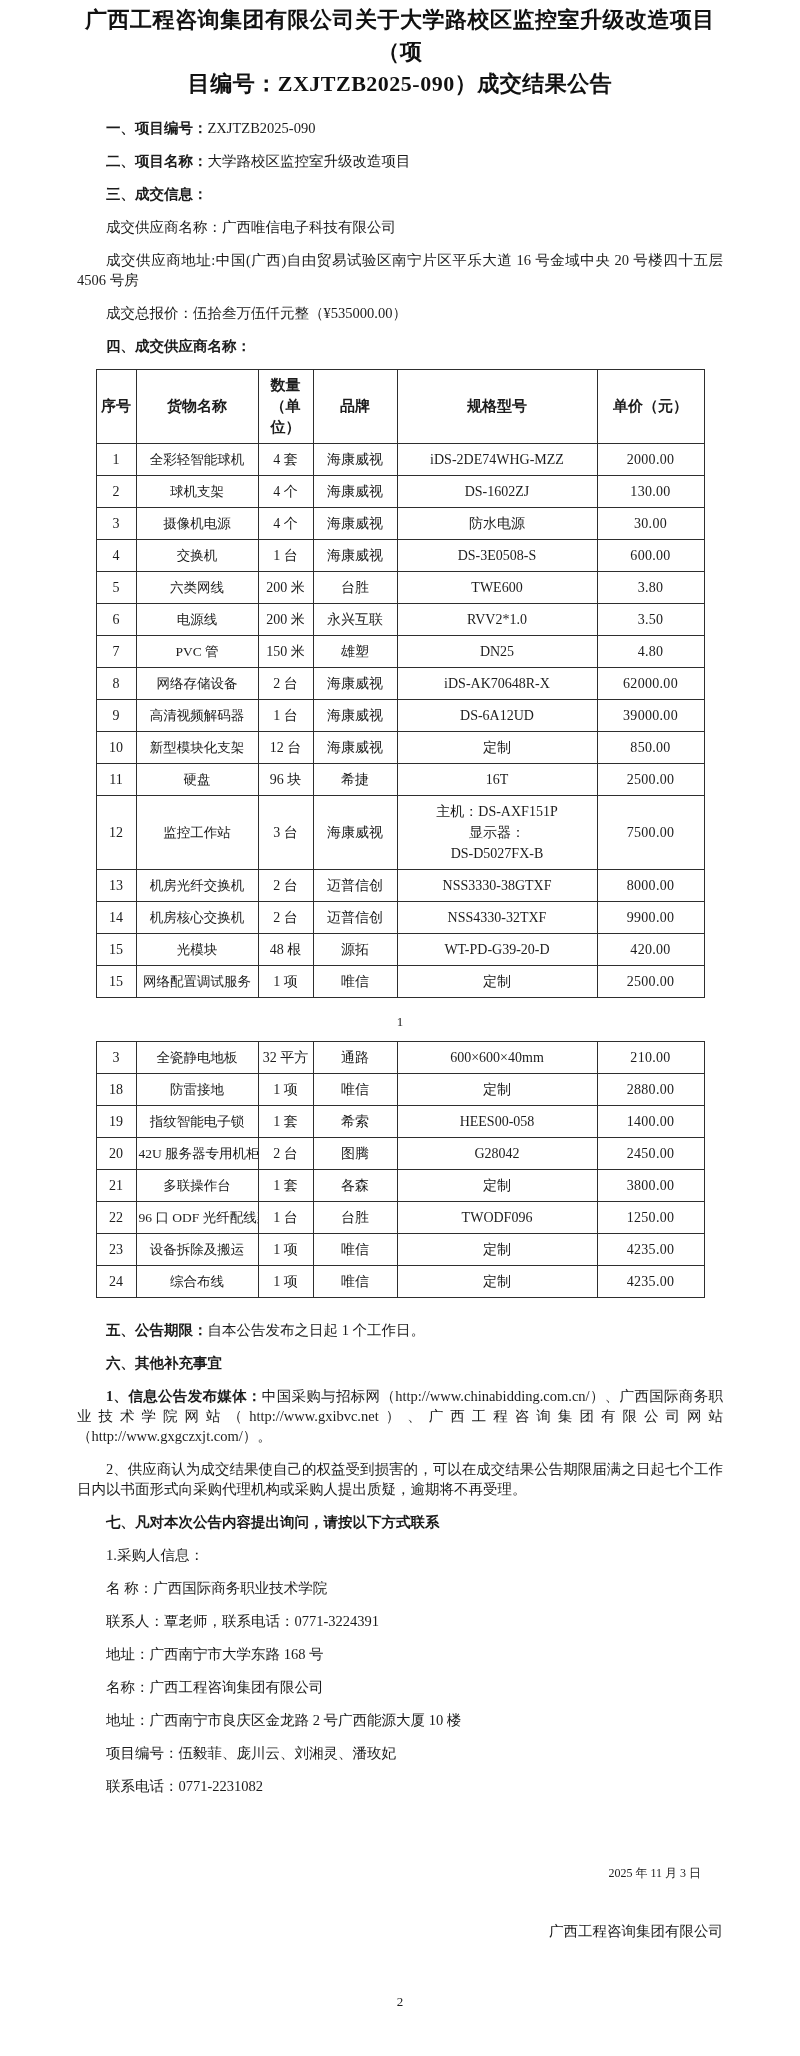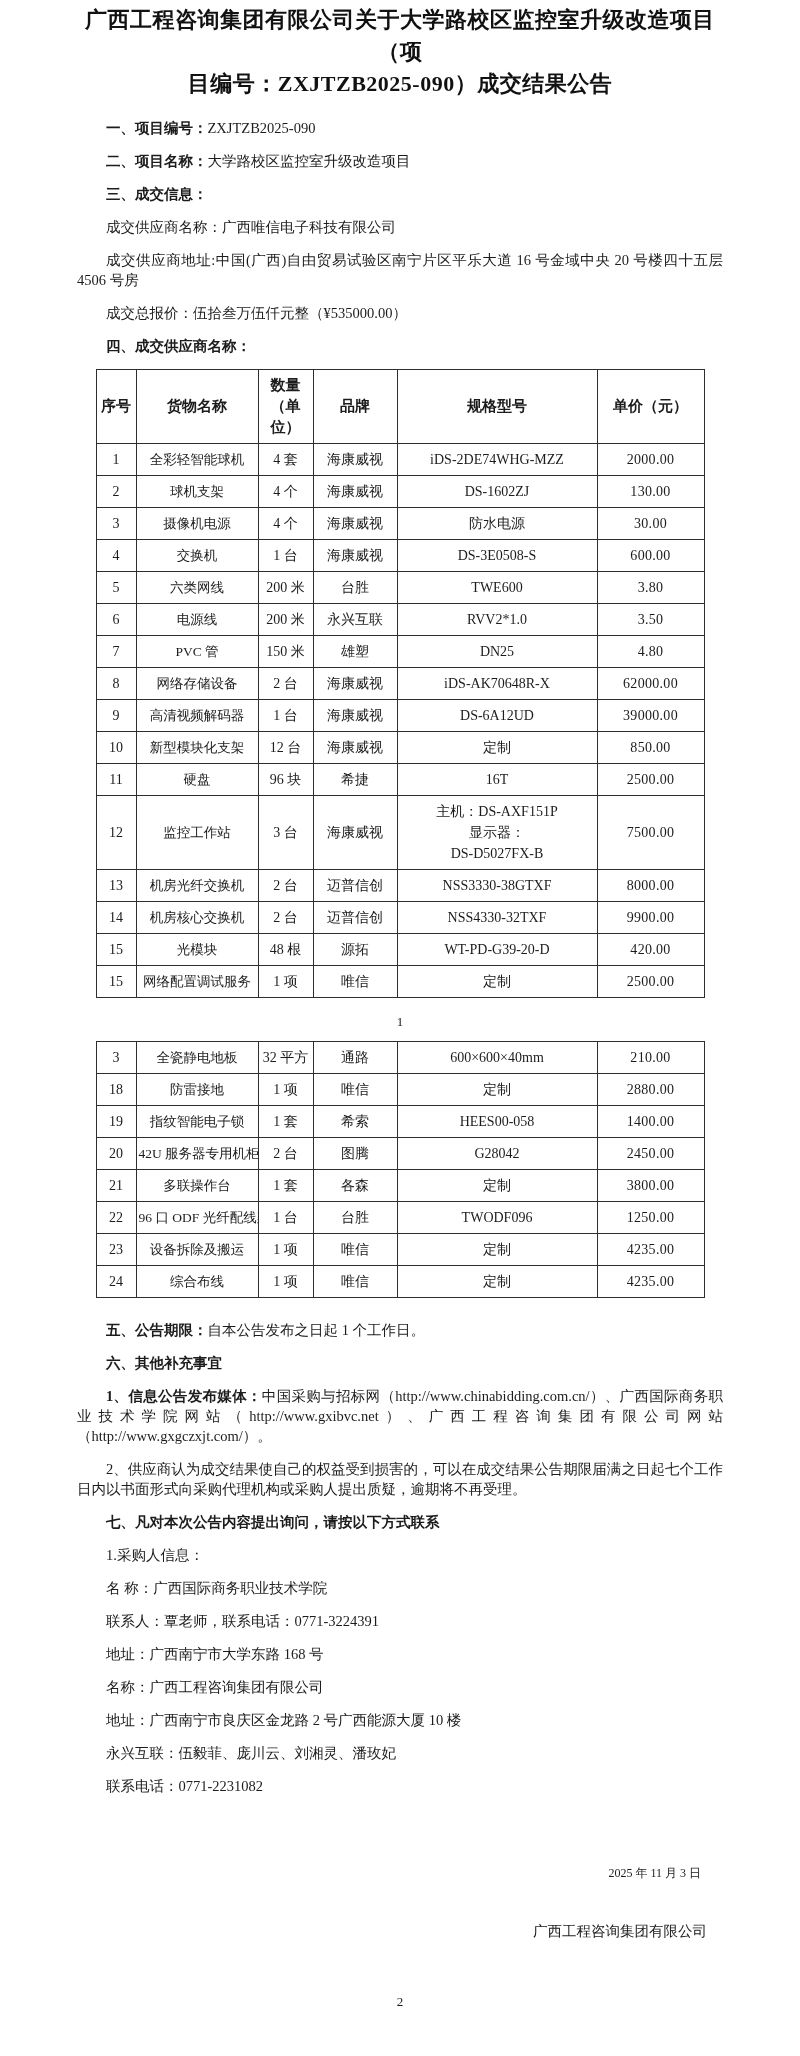--- a/index.html
+++ b/index.html
@@ -44,21 +44,21 @@
   table.goods td.c1 { white-space:nowrap; font-size:13.5px; }
   table.goods td.c2 { white-space:nowrap; font-size:14px; }
   table.goods td.c3 { white-space:nowrap; }
   table.goods td.c4 { white-space:pre-line; }
   table.goods td.c5 { letter-spacing:0.3px; }
   .pageno {
     text-align:center; font-size:13px; line-height:20px;
     margin:14px 0 9px; text-indent:0;
   }
   .sec5 { margin-top:22px; }
-  .sig-org { position:absolute; top:1922px; right:93px; font-size:14.5px; }
+  .sig-org { position:absolute; top:1922px; right:77px; font-size:14.5px; }
   .sig-date { position:absolute; top:1865px; right:99px; font-size:12px; }
   .pageno2 { position:absolute; top:1994px; left:0; right:0; text-align:center; font-size:13px; }
 </style>
 </head>
 <body>
 
 <div class="page">
   <div class="content">
 
     <h1 class="doc-title">广西工程咨询集团有限公司关于大学路校区监控室升级改造项目（项
@@ -321,21 +321,21 @@
 
     <p class="para"><span class="lbl">七、凡对本次公告内容提出询问，请按以下方式联系</span></p>
 
     <p class="para">1.采购人信息：</p>
     <p class="para">名 称：广西国际商务职业技术学院</p>
     <p class="para">联系人：覃老师，联系电话：0771-3224391</p>
     <p class="para">地址：广西南宁市大学东路 168 号</p>
 
     <p class="para">名称：广西工程咨询集团有限公司</p>
     <p class="para">地址：广西南宁市良庆区金龙路 2 号广西能源大厦 10 楼</p>
-    <p class="para">永兴互联：伍毅菲、庞川云、刘湘灵、潘玫妃</p>
+    <p class="para">项目编号：伍毅菲、庞川云、刘湘灵、潘玫妃</p>
     <p class="para">联系电话：0771-2231082</p>
 
   </div>
 
   <div class="sig-org">广西工程咨询集团有限公司</div>
   <div class="sig-date">2025 年 11 月 3 日</div>
   <div class="pageno2">2</div>
 </div>
 
 </body></html>

